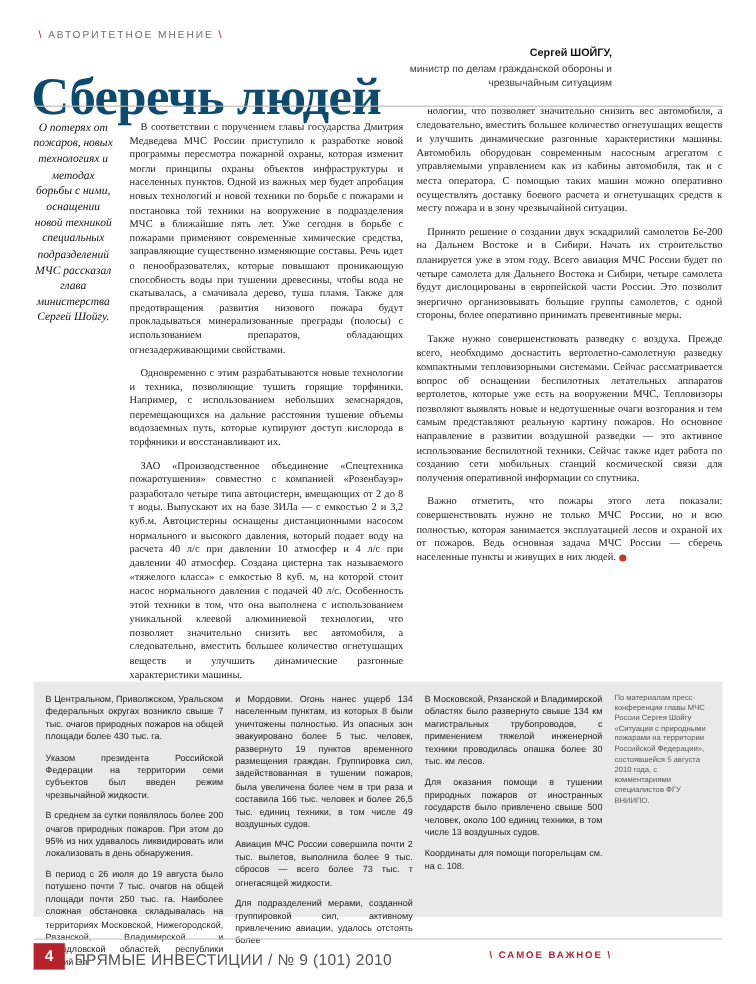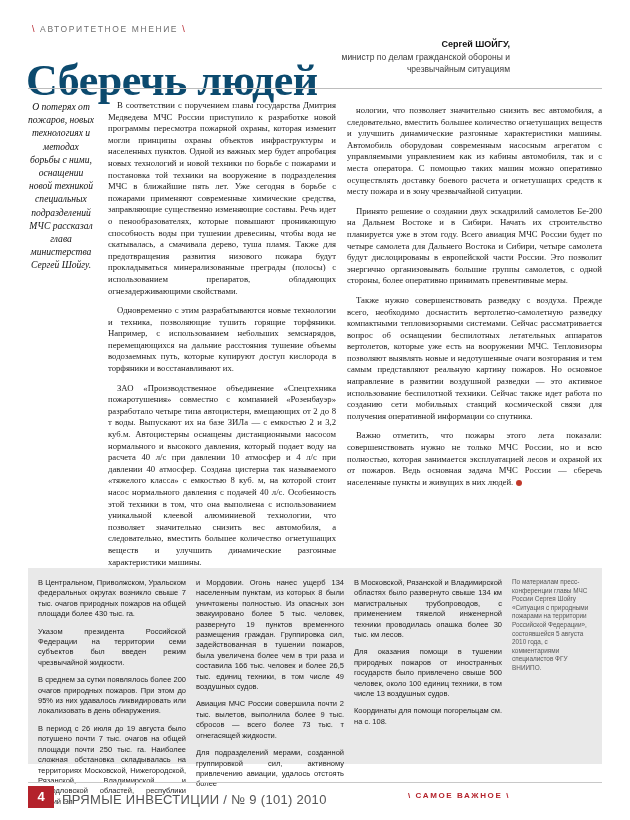--- a/index.html
+++ b/index.html
@@ -101,21 +101,21 @@
     color: #1a1a1a;
   }
   .col p {
     margin: 0 0 8px 0;
     text-indent: 9px;
   }
   .col p.first {
     text-indent: 9px;
   }
   #col-main-1 { left: 108px; top: 100px; width: 228px; }
-  #col-main-2 { left: 347px; top: 105px; width: 255px; }
+  #col-main-2 { left: 347px; top: 87px; width: 255px; }
 
   .endmark {
     display: inline-block;
     width: 6px;
     height: 6px;
     border-radius: 50%;
     background: #c0392b;
     margin-left: 3px;
     vertical-align: -1px;
   }

